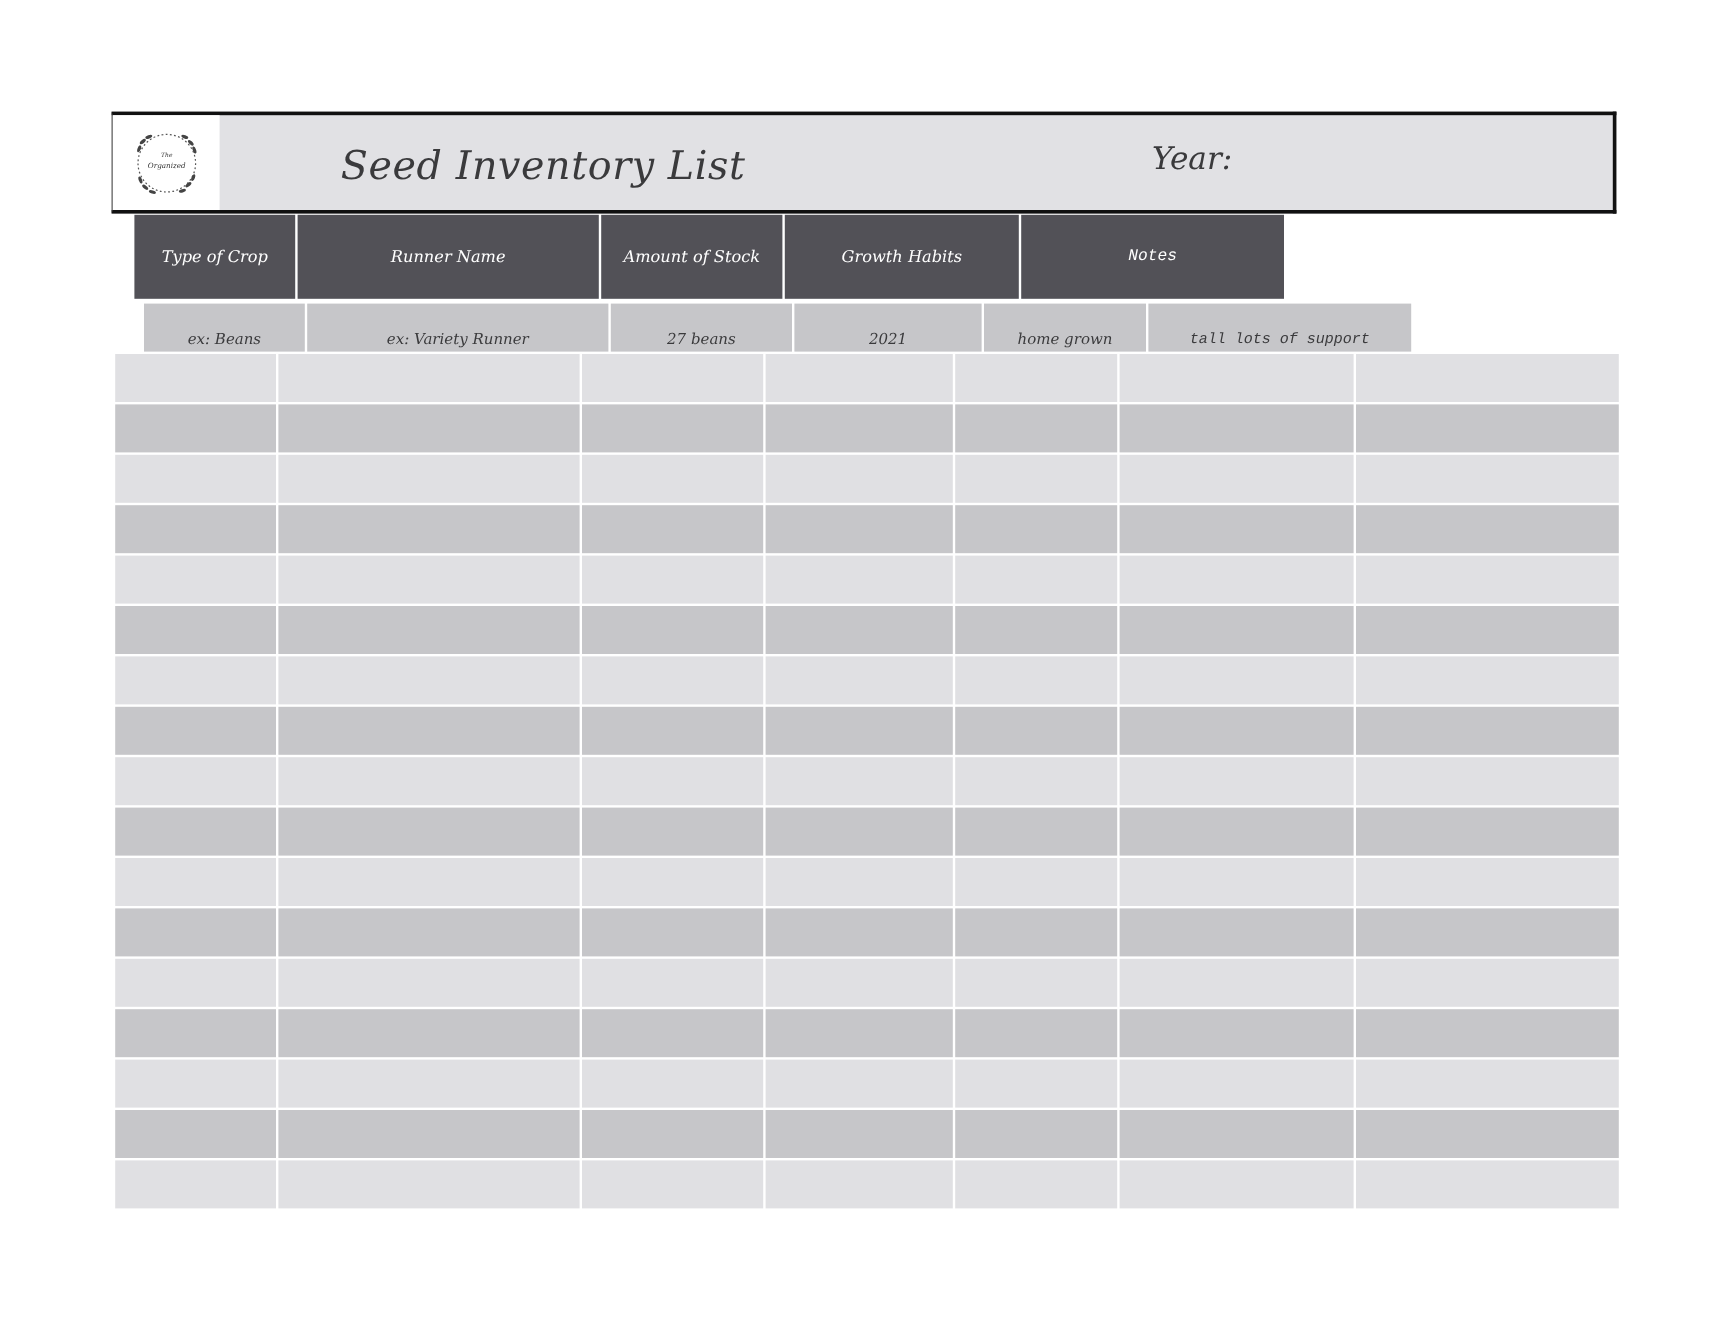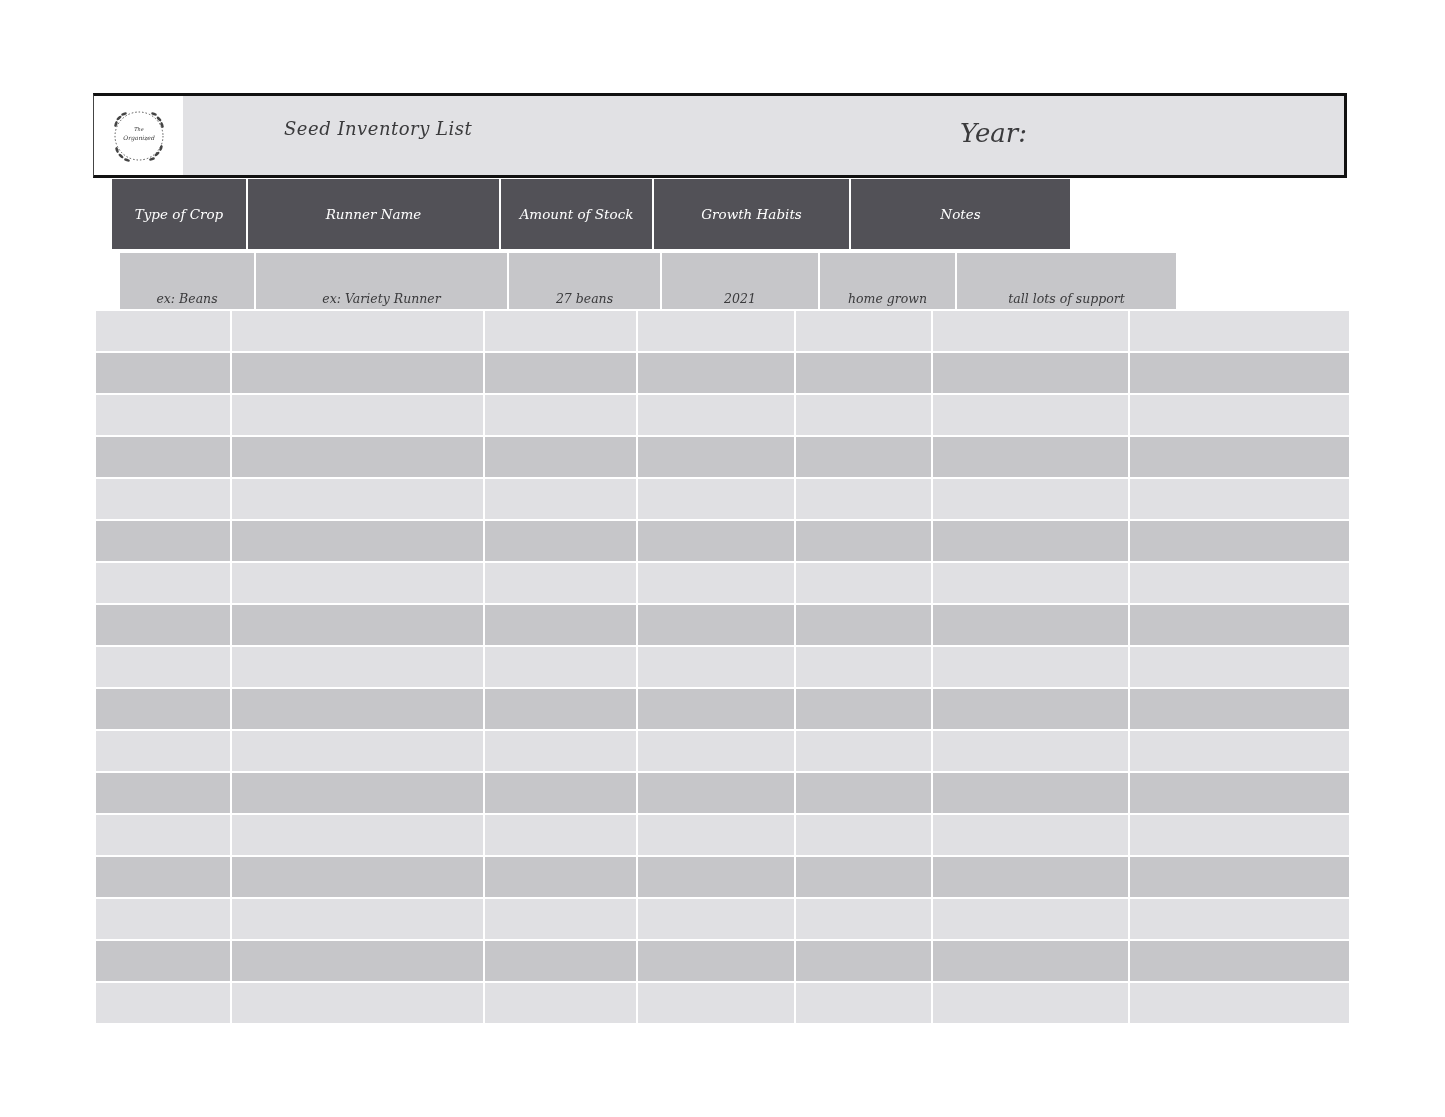--- a/index.html
+++ b/index.html
@@ -10,39 +10,39 @@
   .title-bar {
     position: absolute; left: 93px; top: 93px; width: 1250px; height: 79px;
     border: 3px solid #111111; background: #e1e1e4; border-left: 1px solid #444;
   }
   .logo-box {
     position: absolute; left: 0; top: 0; width: 89px; height: 79px; background: #ffffff;
     display: flex; align-items: center; justify-content: center;
   }
   .logo-box svg { width: 64px; height: 64px; }
   .title-text {
-    position: absolute; left: 190px; top: 22px; font-size: 18px; color: #3a3a3c;
+    position: absolute; left: 190px; top: 22px; font-size: 33px; color: #3a3a3c;
     font-family: "DejaVu Serif", serif; font-style: italic; letter-spacing: 0.5px;
   }
   .year-label {
     position: absolute; left: 866px; top: 22px; font-size: 26px; color: #3a3a3c;
     font-family: "DejaVu Serif", serif; font-style: italic;
   }
   .table {
     position: absolute; left: 96px; top: 179px; width: 1253px;
   }
   .row { display: flex; height: 40px; margin-bottom: 2px; }
   .row.header { height: 70px; margin-bottom: 4px; margin-left: 16px; }
-  .row.example { height: 56px; padding-left: 24px; }
+  .row.example { height: 40px; padding-left: 24px; }
   .cell {
     box-sizing: border-box; margin-right: 2px; display: flex; align-items: flex-end;
     justify-content: center; font-family: "DejaVu Serif", serif; font-style: italic;
     color: #3a3a3c; font-size: 12.5px; padding-bottom: 3px;
   }
-  .cell:last-child { margin-right: 0; }
+  .cell:last-child { margin-right: 0; font-family: Liberation Mono, monospace; }
   .header .cell {
     background: #525157; color: #ffffff; font-size: 13.5px; align-items: center;
     text-align: center; line-height: 21px; padding-bottom: 0;
   }
   .header .cell.low { align-items: flex-end; padding-bottom: 8px; }
   .row.light .cell { background: #e0e0e3; }
   .row.dark .cell { background: #c6c6c9; }
   .c0 { width: 134px; } .c1 { width: 251px; } .c2 { width: 151px; }
   .c3 { width: 156px; } .c4 { width: 135px; } .c5 { width: 195px; } .c6 { width: 219px; }
 </style>

